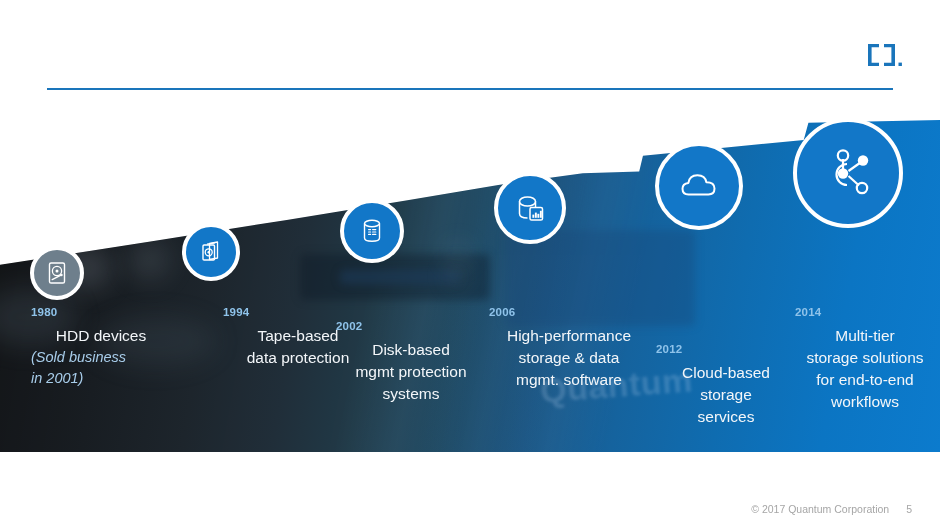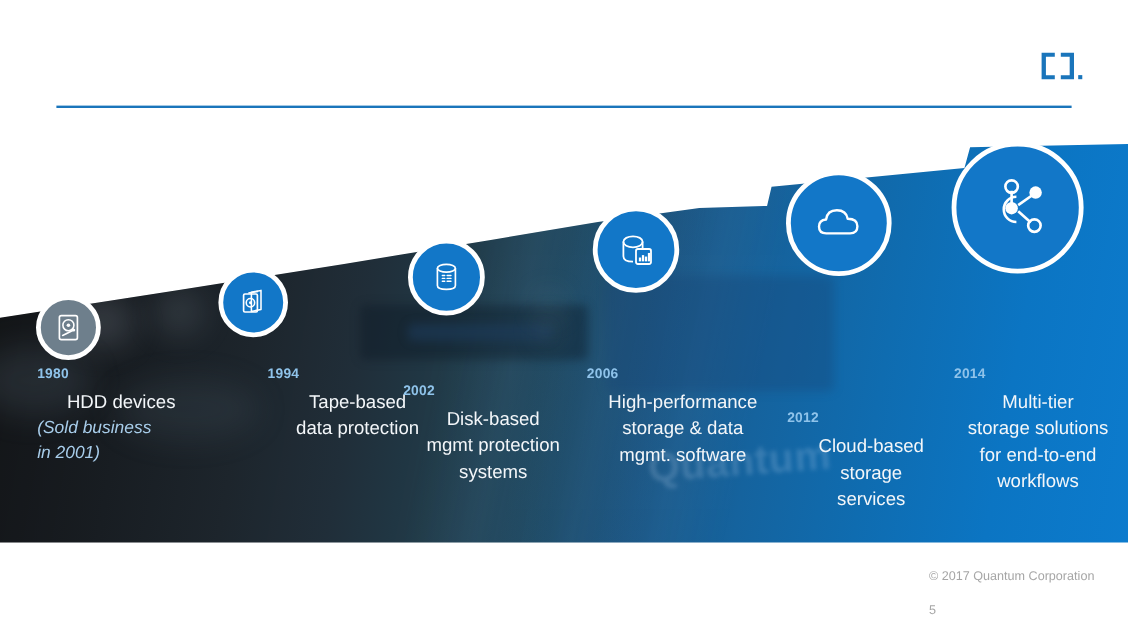--- a/index.html
+++ b/index.html
@@ -188,21 +188,20 @@
   
   .footer {
     position: absolute;
     right: 28px;
     bottom: 13px;
     font-size: 10.5px;
     color: #a6a6a6;
     display: flex;
     gap: 17px;
     align-items: baseline;
-    flex-direction: column;
   }
 </style>
 </head>
 <body>
 
 <div class="slide">
 
   <div class="title-rule"></div>
 
   <div class="logo">

